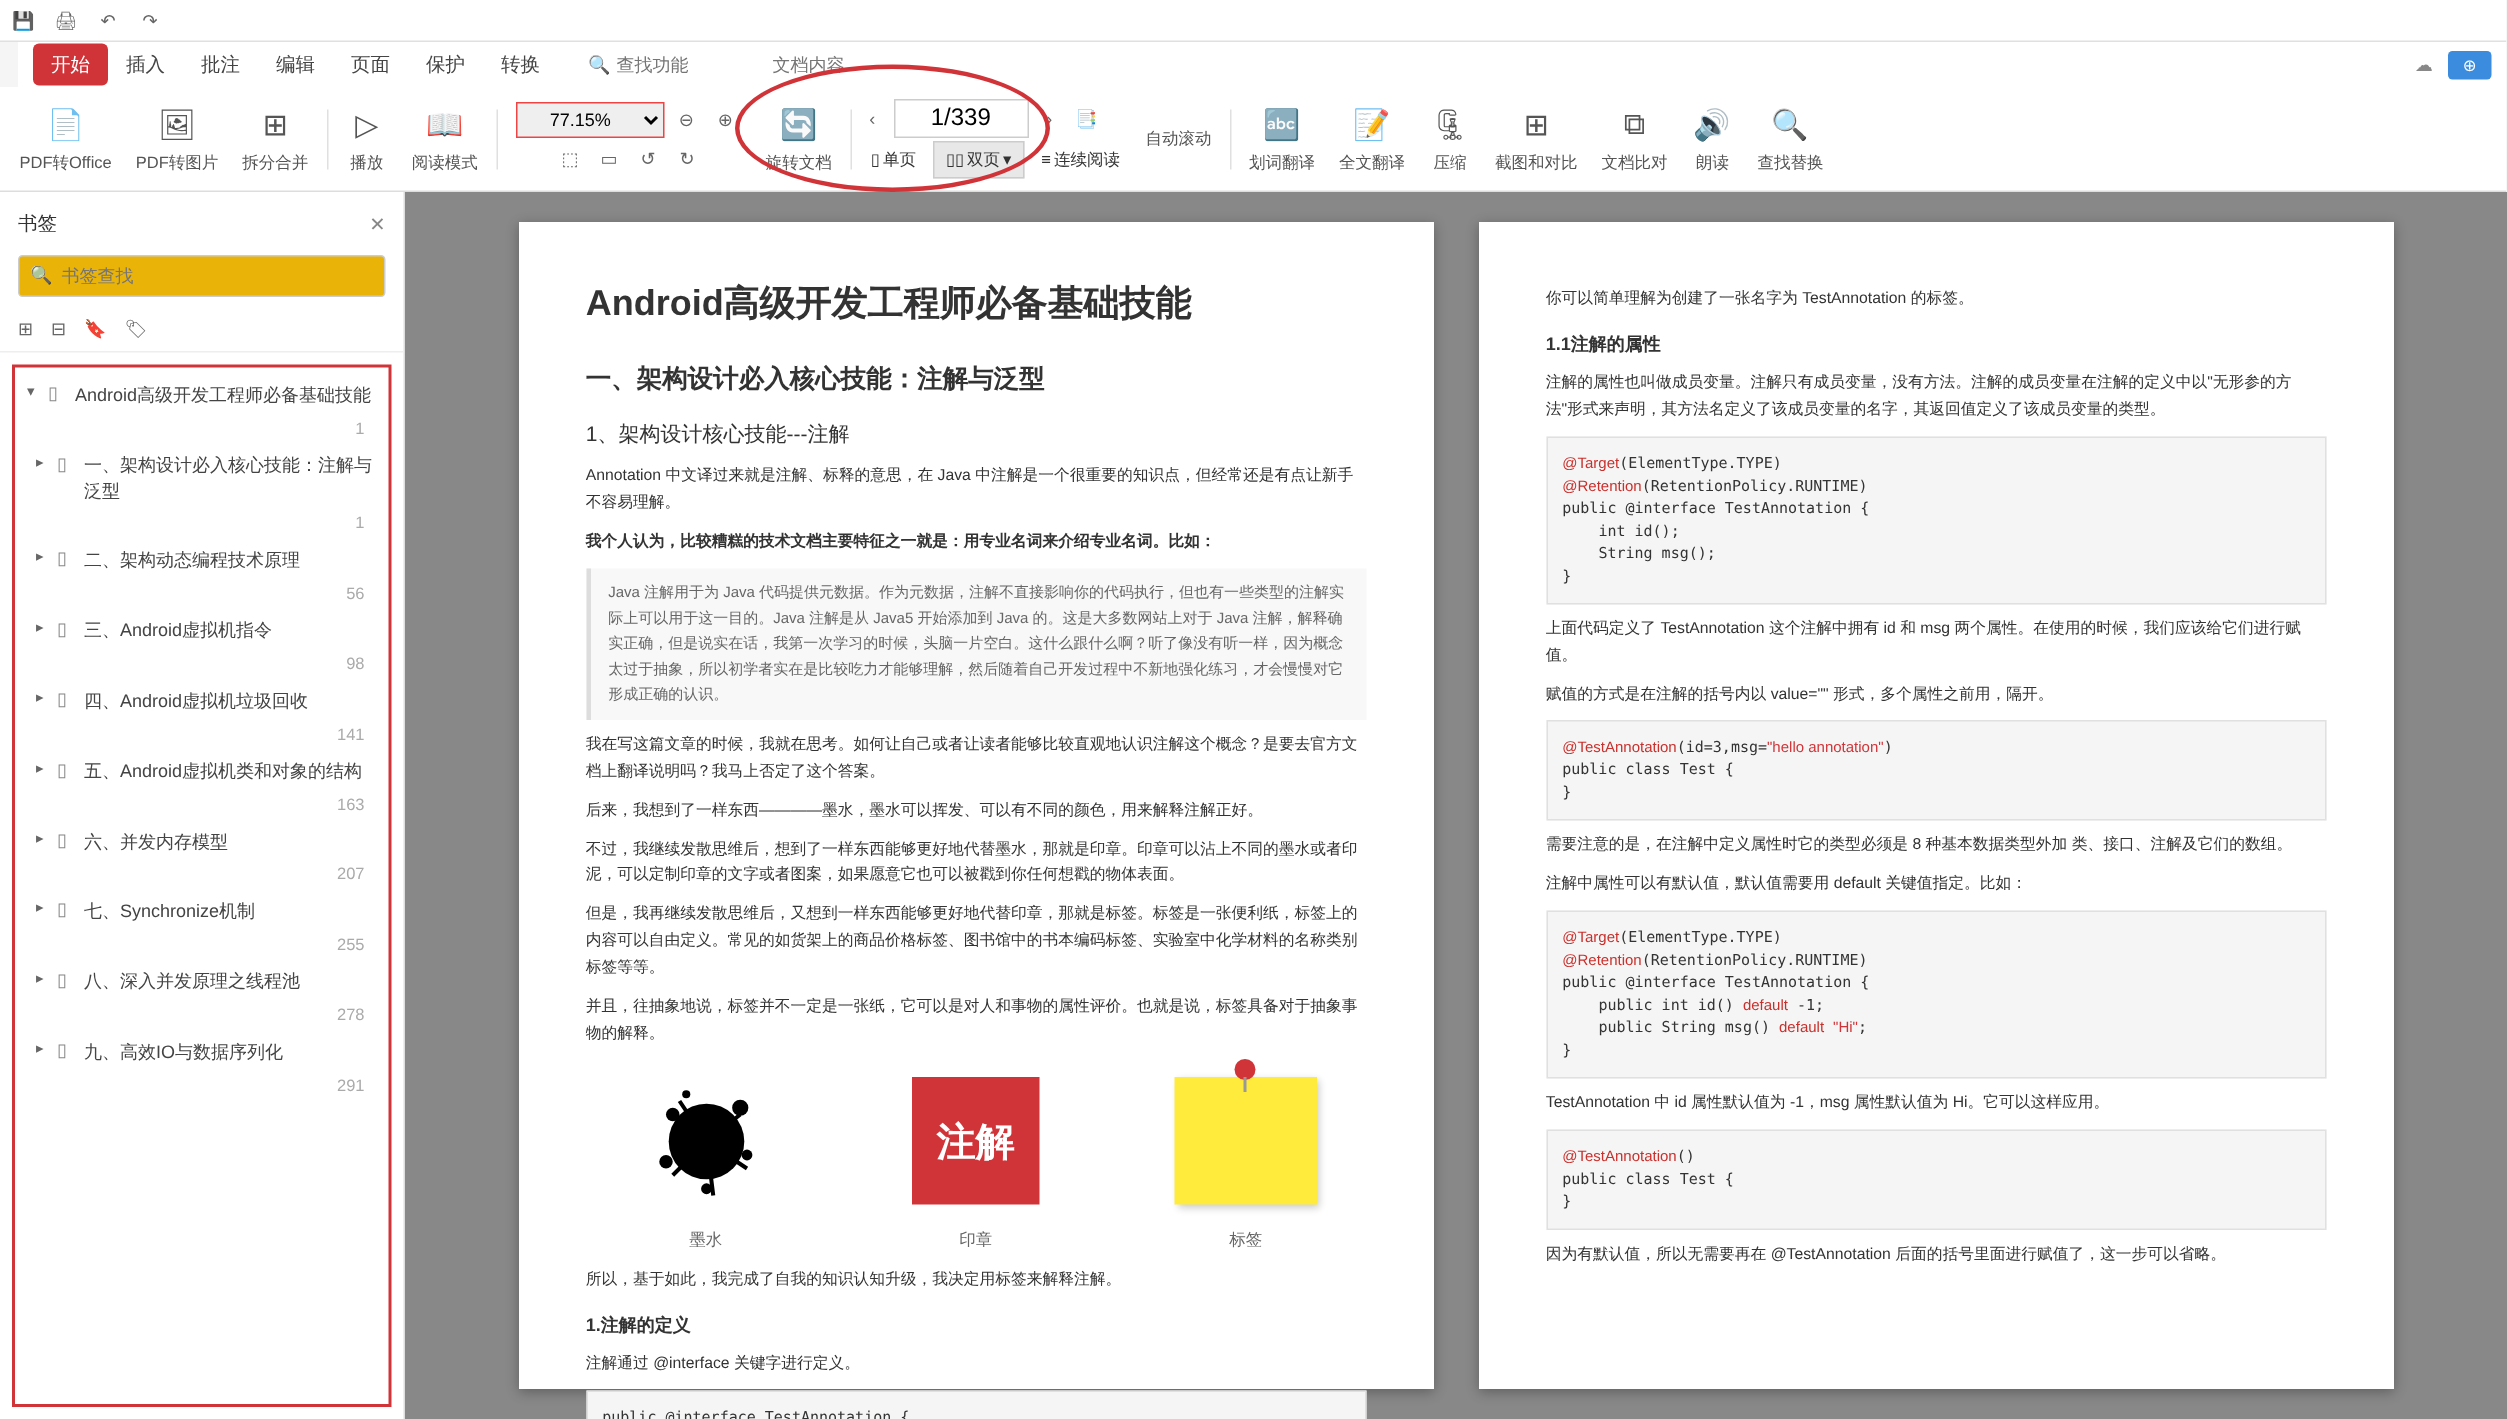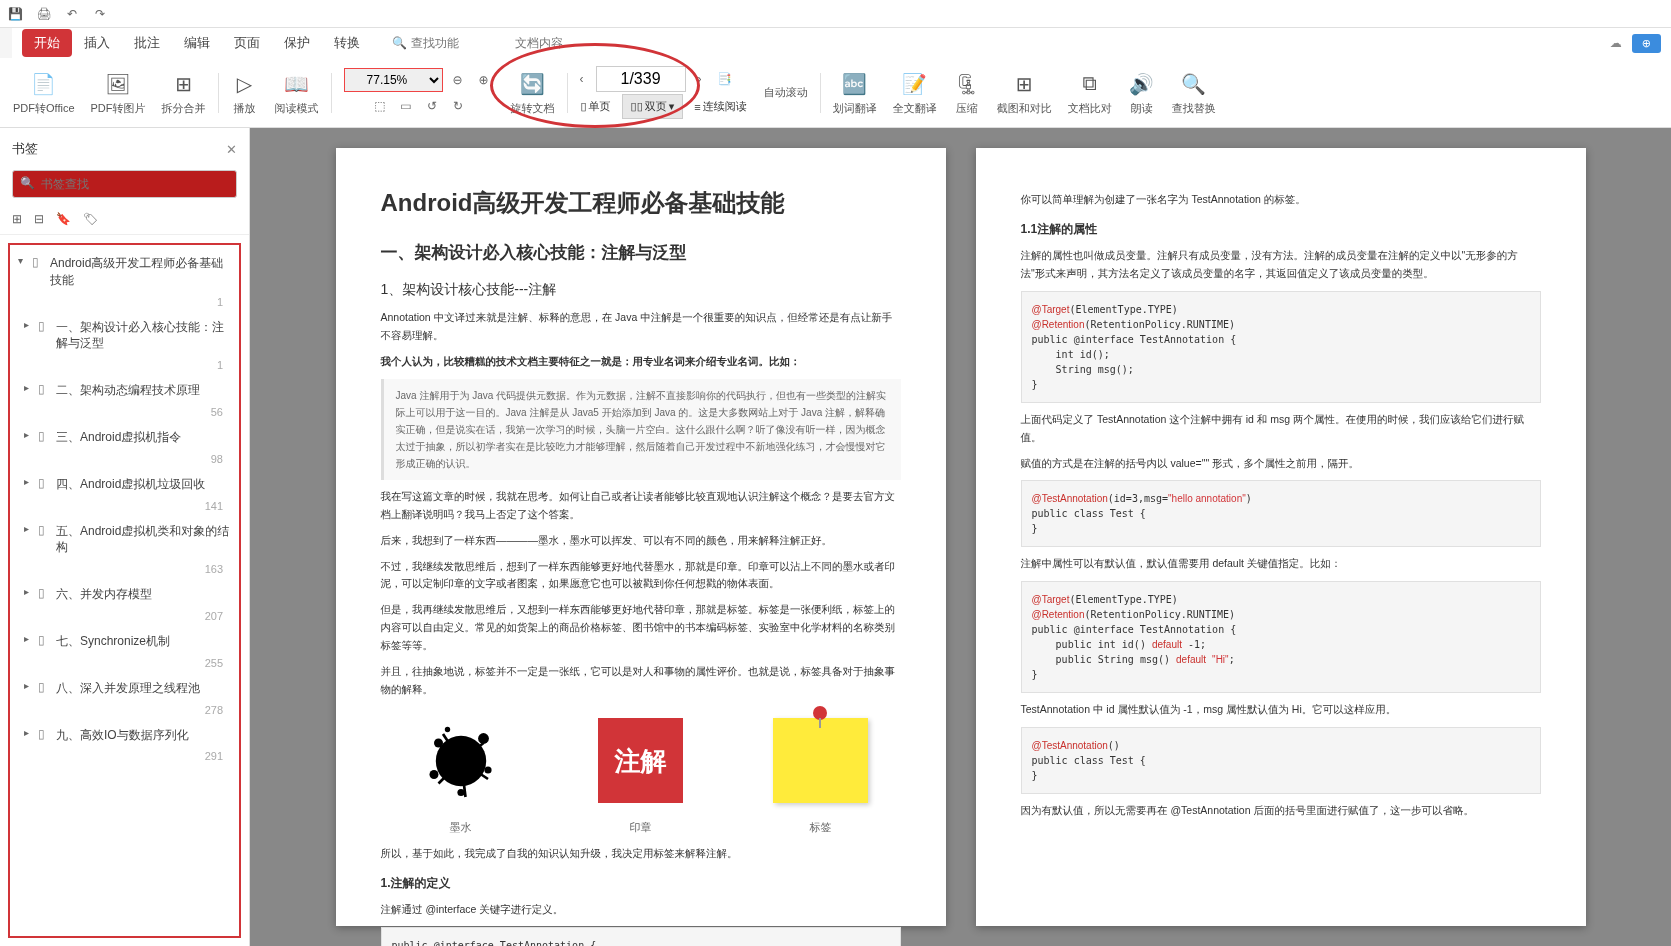--- a/index.html
+++ b/index.html
@@ -28,25 +28,25 @@
     .page-input { width: 90px; text-align: center; border: 1px solid #ccc; padding: 3px; font-size: 16px; }
     .page-arrow { width: 20px; height: 20px; display: flex; align-items: center; justify-content: center; cursor: pointer; color: #666; }
     .view-buttons { display: flex; gap: 2px; }
     .view-btn { padding: 4px 8px; border: 1px solid transparent; cursor: pointer; display: flex; align-items: center; gap: 2px; font-size: 11px; }
     .view-btn.active { background: #e8e8e8; border-color: #ccc; }
     
     .red-circle { position: absolute; left: 490px; top: -15px; width: 210px; height: 85px; border: 3px solid #d13438; border-radius: 50%; pointer-events: none; z-index: 100; }
     
     .main-area { display: flex; height: calc(946px - 128px); }
     
-    .sidebar { width: 250px; background: #fff; border-right: 1px solid #ddd; display: flex; flex-direction: column; }
+    .sidebar { width: 270px; background: #fff; border-right: 1px solid #ddd; display: flex; flex-direction: column; }
     .sidebar-header { padding: 12px; display: flex; justify-content: space-between; align-items: center; font-size: 13px; }
     .sidebar-close { cursor: pointer; color: #888; }
     .sidebar-search { margin: 0 12px 10px; }
-    .sidebar-search input { width: 100%; padding: 6px 28px; border: 1px solid #ccc; border-radius: 3px; font-size: 12px; background: #b91c1c; }
+    .sidebar-search input { width: 100%; padding: 6px 28px; border: 1px solid #ccc; border-radius: 3px; font-size: 12px; background: #eab308; }
     .sidebar-search-wrap { position: relative; }
     .search-icon-in { position: absolute; left: 8px; top: 6px; color: #888; }
     .sidebar-tools { padding: 4px 12px 8px; display: flex; gap: 12px; border-bottom: 1px solid #eee; }
     .sidebar-tool-icon { cursor: pointer; color: #666; }
     
     .bookmarks { border: 2px solid #d13438; margin: 8px; flex: 1; overflow-y: auto; }
     .bm-item { padding: 6px 8px; display: flex; align-items: flex-start; cursor: pointer; gap: 4px; }
     .bm-item.root { padding-top: 10px; }
     .bm-arrow { width: 10px; flex-shrink: 0; color: #666; font-size: 10px; }
     .bm-icon { width: 14px; height: 14px; flex-shrink: 0; color: #888; }
@@ -346,20 +346,21 @@
 <span class="code-kw">@Retention</span>(RetentionPolicy.RUNTIME)
 public @interface TestAnnotation {
     int id();
     String msg();
 }</div>
       <div class="doc-p">上面代码定义了 TestAnnotation 这个注解中拥有 id 和 msg 两个属性。在使用的时候，我们应该给它们进行赋值。</div>
       <div class="doc-p">赋值的方式是在注解的括号内以 value="" 形式，多个属性之前用，隔开。</div>
       <div class="doc-code"><span class="code-kw">@TestAnnotation</span>(id=3,msg=<span class="code-str">"hello annotation"</span>)
 public class Test {
 }</div>
+      <div class="doc-p">需要注意的是，在注解中定义属性时它的类型必须是 8 种基本数据类型外加 类、接口、注解及它们的数组。</div>
       <div class="doc-p">注解中属性可以有默认值，默认值需要用 default 关键值指定。比如：</div>
       <div class="doc-code"><span class="code-kw">@Target</span>(ElementType.TYPE)
 <span class="code-kw">@Retention</span>(RetentionPolicy.RUNTIME)
 public @interface TestAnnotation {
     public int id() <span class="code-kw">default</span> -1;
     public String msg() <span class="code-kw">default</span> <span class="code-str">"Hi"</span>;
 }</div>
       <div class="doc-p">TestAnnotation 中 id 属性默认值为 -1，msg 属性默认值为 Hi。它可以这样应用。</div>
       <div class="doc-code"><span class="code-kw">@TestAnnotation</span>()
 public class Test {

